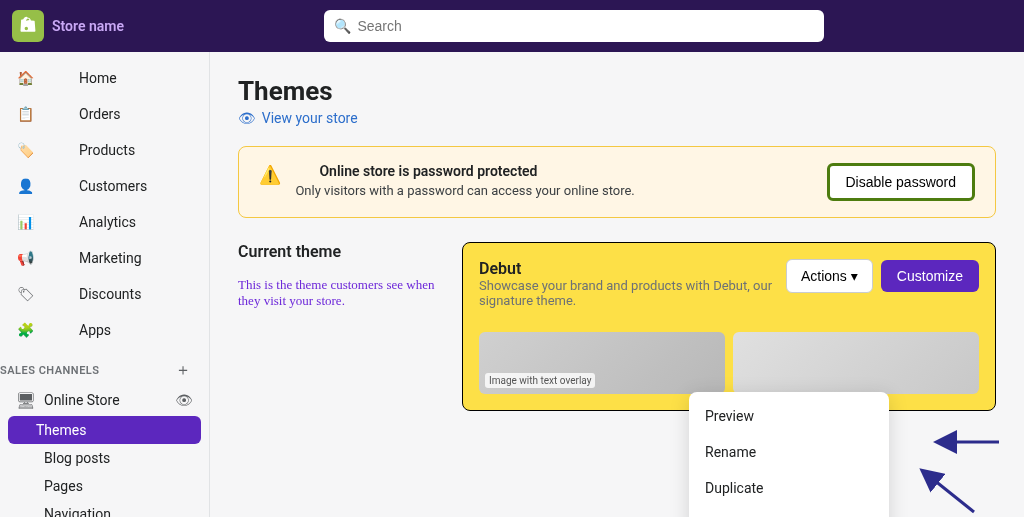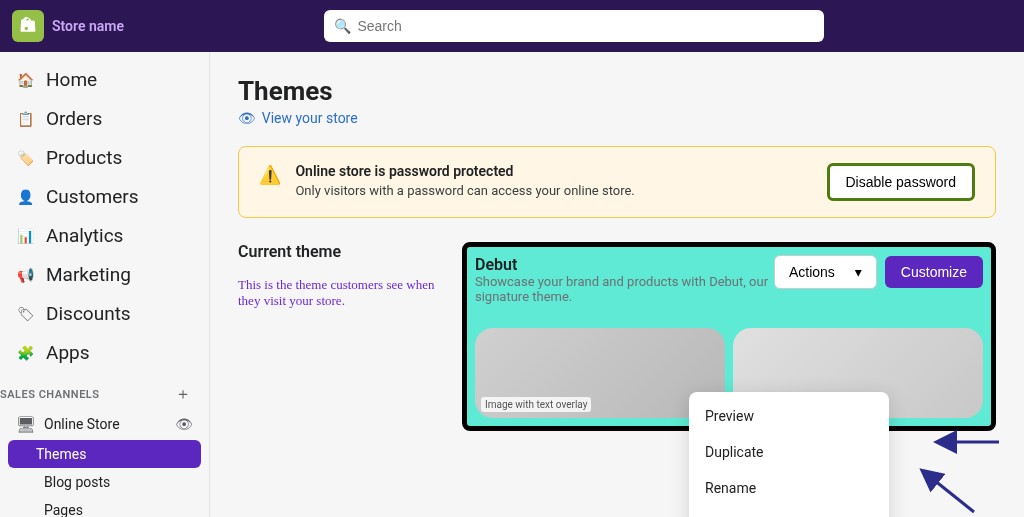--- a/index.html
+++ b/index.html
@@ -71,21 +71,21 @@
       display: flex;
       align-items: center;
       gap: 10px;
       padding: 8px 16px;
       cursor: pointer;
       font-size: 14px;
       color: #202223;
       text-decoration: none;
     }
     .sidebar-item .icon { width: 20px; height: 20px; display: flex; align-items: center; justify-content: center; color: #5c5f62; flex-shrink: 0; }
-    .sidebar-item .label { font-size: 19px; }
+    .sidebar-item .label { font-size: 14px; margin-left: 33px; }
 
     .sidebar-section-header {
       display: flex;
       align-items: center;
       justify-content: space-between;
       padding: 12px 16px 4px 0;
     }
     .sidebar-section-title {
       font-size: 11px;
       font-weight: 600;
@@ -160,21 +160,21 @@
       background: #fff6e5;
       border: 1px solid #f4c842;
       border-radius: 8px;
       padding: 16px 20px;
       display: flex;
       align-items: flex-start;
       gap: 14px;
       margin-bottom: 24px;
     }
     .warning-icon { font-size: 18px; color: #c07d12; margin-top: 1px; flex-shrink: 0; }
-    .banner-text h4 { font-size: 14px; font-weight: 600; color: #202223; margin-bottom: 4px; }
+    .banner-text h4 { font-size: 14px; font-weight: 600; color: #202223; margin-bottom: 4px; margin-left: 24px; }
     .banner-text p { font-size: 13px; color: #3c4043; }
     .disable-password-btn {
       margin-left: auto;
       padding: 8px 16px;
       border: 3px solid #4d7c0f;
       border-radius: 6px;
       background: white;
       font-size: 14px;
       cursor: pointer;
       white-space: nowrap;
@@ -186,43 +186,43 @@
     .current-theme-section {
       display: flex;
       gap: 24px;
     }
     .current-theme-left { width: 200px; flex-shrink: 0; }
     .current-theme-left h3 { font-size: 16px; font-weight: 600; color: #202223; margin-bottom: 16px; }
     .current-theme-left p { font-size: 13px; color: #6d28d9; font-family: Liberation Serif, serif; }
 
     .theme-card {
       flex: 1;
-      background: #5eead4;
+      background: #fde047;
       border-radius: 8px;
-      border: 5px solid #000000;
-      padding: 8px;
+      border: 1px solid #000000;
+      padding: 16px;
       position: relative;
     }
     .theme-card-header {
       display: flex;
       justify-content: space-between;
       align-items: flex-start;
       margin-bottom: 8px;
     }
     .theme-name { font-size: 16px; font-weight: 600; color: #202223; }
     .theme-desc { font-size: 13px; color: #6d7175; margin-bottom: 12px; }
     .theme-actions {
       display: flex;
       gap: 8px;
       align-items: center;
     }
     .actions-btn {
       display: flex;
       align-items: center;
-      gap: 20px;
+      gap: 4px;
       padding: 8px 14px;
       border: 1px solid #c9cccf;
       border-radius: 6px;
       background: white;
       font-size: 14px;
       cursor: pointer;
     }
     .customize-btn {
       padding: 8px 16px;
       background: #5c27be;
@@ -235,23 +235,23 @@
     }
 
     
     .theme-previews {
       display: flex;
       gap: 8px;
       margin-top: 12px;
     }
     .theme-thumb {
       flex: 1;
-      height: 90px;
+      height: 62px;
       background: #e8e8e8;
-      border-radius: 18px;
+      border-radius: 6px;
       overflow: hidden;
       position: relative;
     }
     .theme-thumb-1 { background: linear-gradient(135deg, #d0d0d0 0%, #b8b8b8 100%); }
     .theme-thumb-2 { background: linear-gradient(135deg, #e0e0e0 0%, #c8c8c8 100%); }
     .thumb-label {
       position: absolute;
       bottom: 6px;
       left: 6px;
       font-size: 10px;
@@ -413,22 +413,22 @@
           <div class="theme-thumb theme-thumb-1">
             <span class="thumb-label">Image with text overlay</span>
           </div>
           <div class="theme-thumb theme-thumb-2"></div>
         </div>
       </div>
     </div>
 
     <div class="dropdown-menu">
       <div class="dropdown-item">Preview</div>
+      <div class="dropdown-item">Rename</div>
       <div class="dropdown-item">Duplicate</div>
-      <div class="dropdown-item">Rename</div>
       <div class="dropdown-item">Download theme file</div>
 
     </div>
 
     <svg class="arrow-svg" width="80" height="40" viewBox="0 0 80 40">
       <defs>
         <marker id="arrowhead" markerWidth="8" markerHeight="8" refX="6" refY="4" orient="auto">
           <polygon points="0 0, 8 4, 0 8" fill="#2c2c8c"></polygon>
         </marker>
       </defs>

